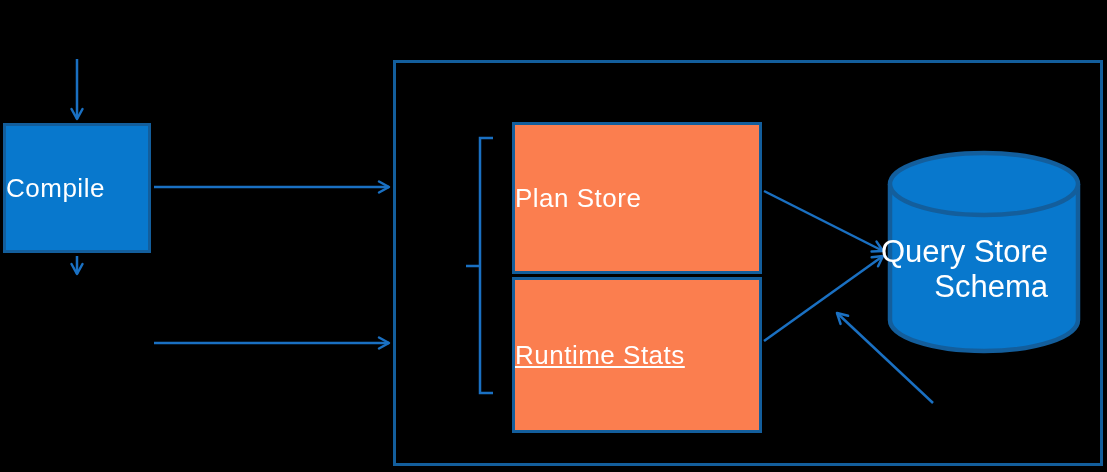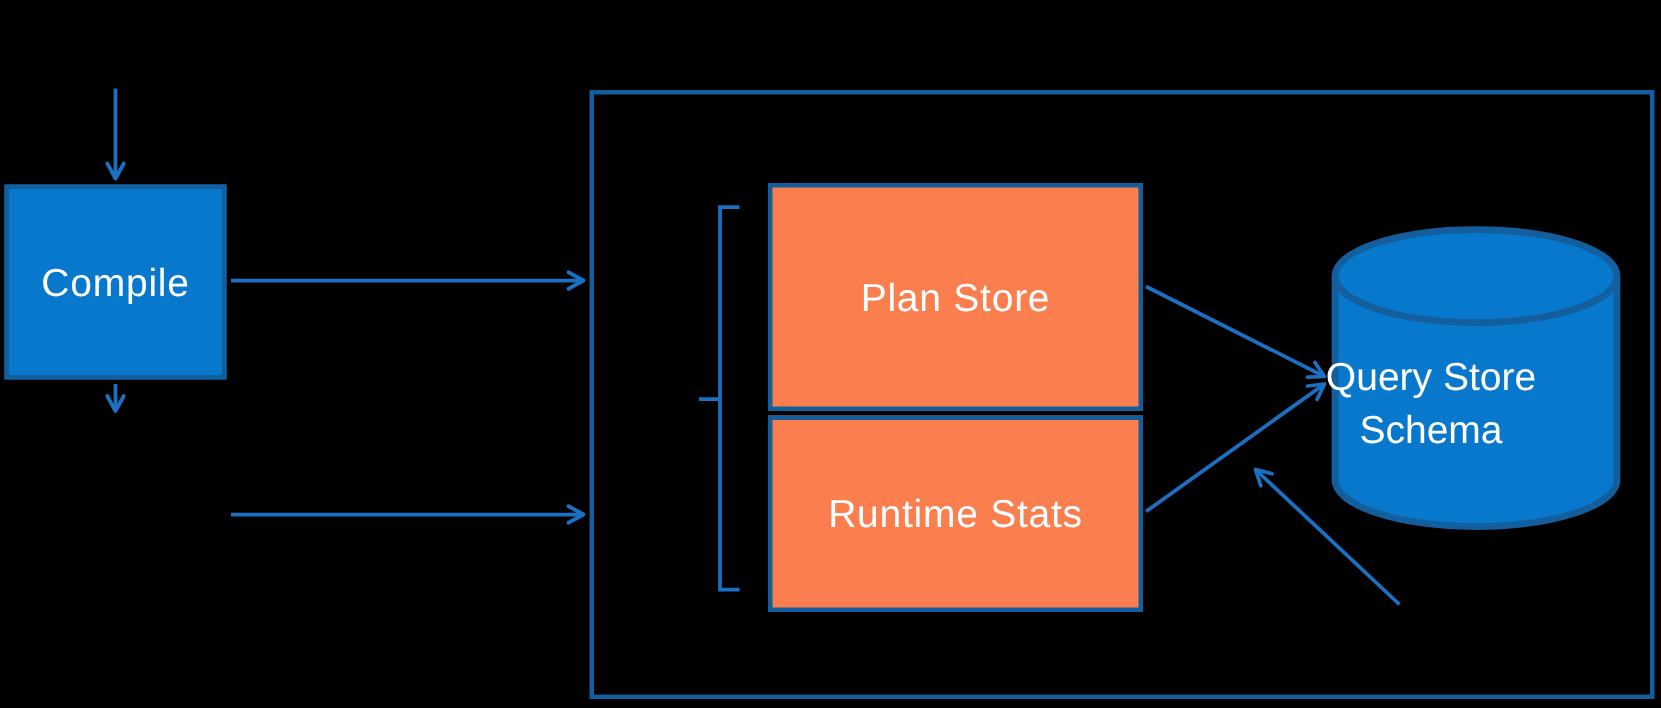--- a/index.html
+++ b/index.html
@@ -21,21 +21,21 @@
     width: 1107px;
     height: 472px;
     background: var(--background);
     overflow: hidden;
   }
   .node {
     position: absolute;
     box-sizing: border-box;
     display: flex;
     align-items: center;
-    justify-content: center;
+    justify-content: flex-start;
     color: var(--text);
     font-size: 26px;
     letter-spacing: 0.5px;
   }
   .blue-node {
     background: var(--blue-fill);
     border: 3px solid var(--blue-border);
   }
   .orange-node {
     background: var(--orange-fill);
@@ -44,28 +44,28 @@
   .container-box {
     position: absolute;
     box-sizing: border-box;
     border: 3px solid var(--blue-border);
     background: transparent;
   }
   #compile-box  { left: 3px;   top: 123px; width: 148px; height: 130px; }
   #execute-box  { left: 3px;   top: 278px; width: 148px; height: 128px; }
   #query-store-container { left: 393px; top: 60px; width: 710px; height: 406px; }
   #plan-store-box    { left: 512px; top: 122px; width: 250px; height: 152px; }
-  #runtime-stats-box { left: 512px; top: 277px; width: 250px; height: 131px; }
+  #runtime-stats-box { left: 512px; top: 277px; width: 250px; height: 156px; text-decoration: underline; }
   #query-store-schema-label {
     position: absolute;
     left: 860px; top: 234px; width: 188px;
     color: var(--text);
-    font-size: 26px;
+    font-size: 31px;
     line-height: 35px;
-    text-align: center;
+    text-align: right;
   }
   svg.diagram-layer {
     position: absolute;
     left: 0; top: 0;
     width: 1107px;
     height: 472px;
   }
   .arrow, .bracket {
     stroke: var(--arrow-blue);
     stroke-width: 2.5;

